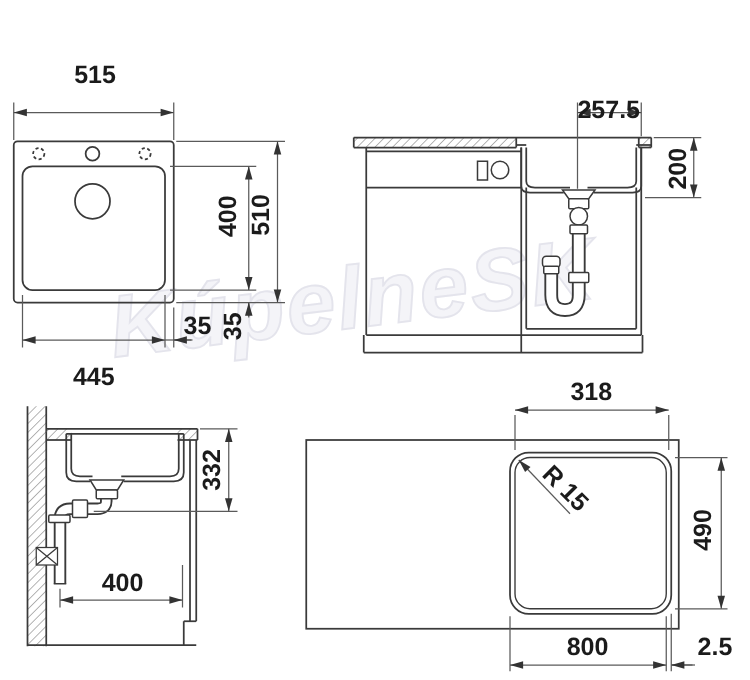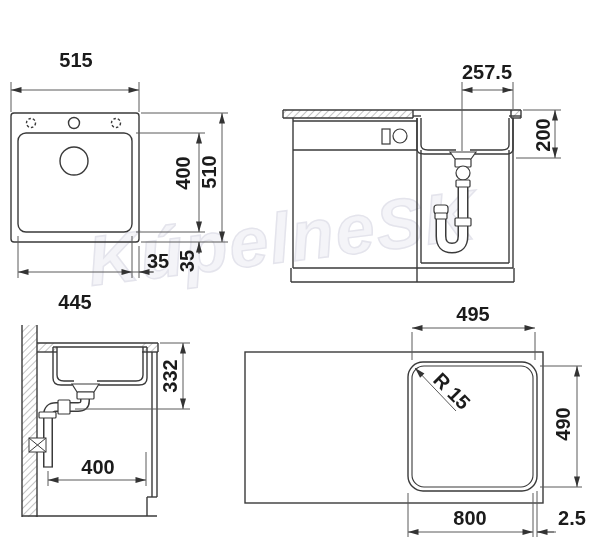--- a/index.html
+++ b/index.html
@@ -174,25 +174,25 @@
     </g>
   </svg>
 
   <div class="dim" style="left:76px;top:60px;">515</div>
   <div class="dim" style="left:75px;top:260px;margin-top:42px;">445</div>
   <div class="dim" style="left:158px;top:261px;">35</div>
   <div class="dim v" style="left:187px;top:261px;">35</div>
   <div class="dim v" style="left:183px;top:173px;">400</div>
   <div class="dim v" style="left:209px;top:172px;">510</div>
 
-  <div class="dim" style="left:487px;top:72px;">257.5</div>
+  <div class="dim" style="left:487px;top:88px;">257.5</div>
   <div class="dim v" style="left:543px;top:135px;">200</div>
 
   <div class="dim v" style="left:170px;top:376px;">332</div>
   <div class="dim" style="left:98px;top:467px;">400</div>
 
-  <div class="dim" style="left:473px;top:314px;">495</div>
+  <div class="dim" style="left:473px;top:314px;">318</div>
   <div class="dim r45" style="left:452px;top:391px;">R 15</div>
   <div class="dim v" style="left:563px;top:424px;">490</div>
   <div class="dim" style="left:470px;top:518px;">800</div>
   <div class="dim" style="left:572px;top:518px;text-align:right;">2.5</div>
 
 </div>
 
 </body></html>

